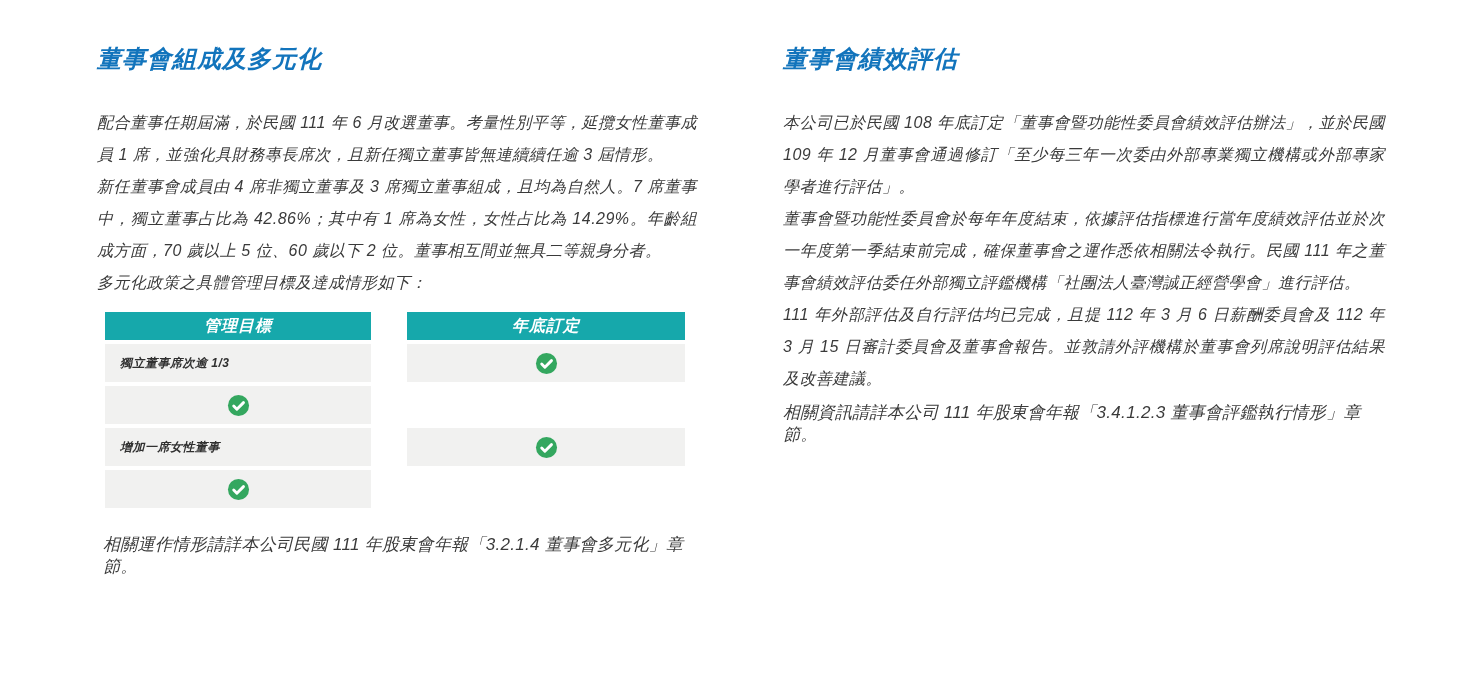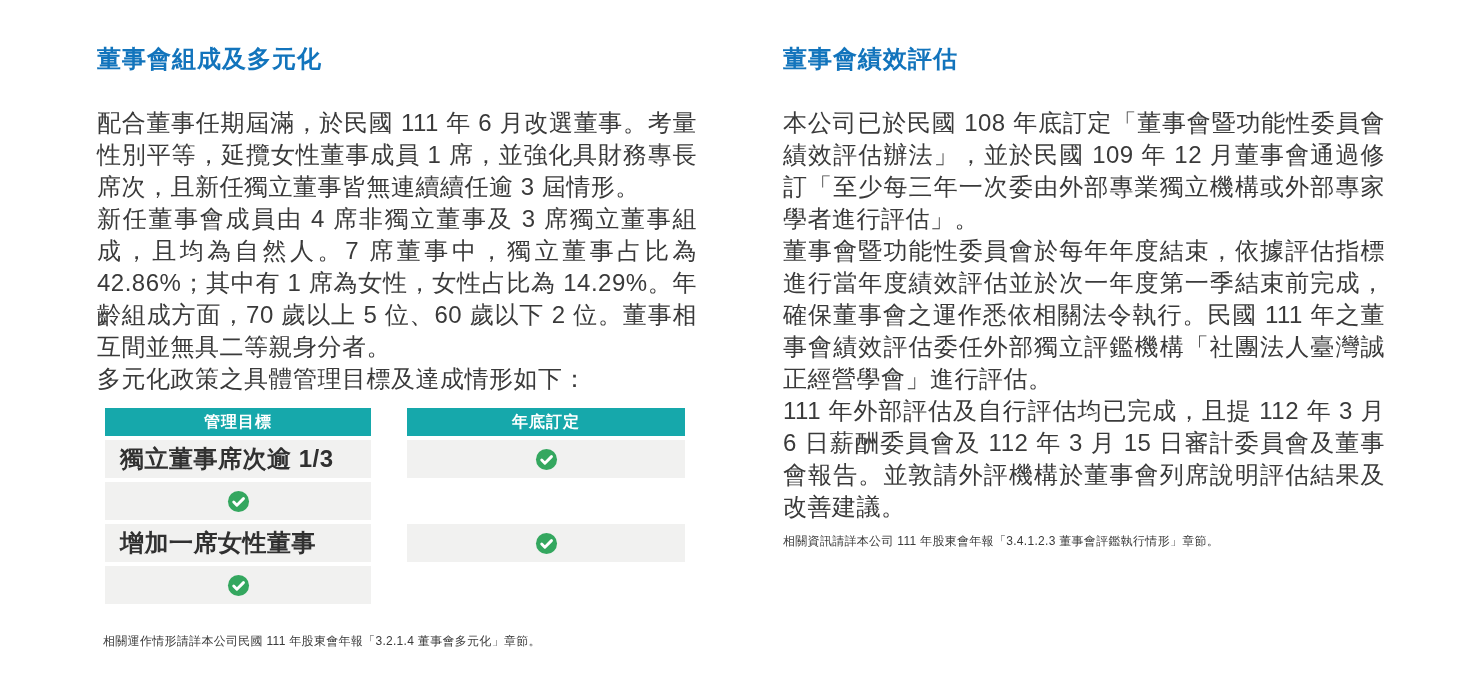--- a/index.html
+++ b/index.html
@@ -14,40 +14,40 @@
   }
   *{box-sizing:border-box;margin:0;padding:0;}
   html,body{width:1471px;height:689px;}
   body{
     position:relative;
     background:var(--page-bg);
     font-family:"Liberation Sans","DejaVu Sans",sans-serif;
     color:var(--body-text);
     overflow:hidden;
   }
-  .column{position:absolute;top:43px;}
+  .column{position:absolute;top:43px;font-style:italic;}
   .column.left{left:97px;width:600px;}
   .column.right{left:783px;width:602px;}
   .section-title{
     font-size:24px;
     line-height:32px;
     font-weight:bold;
     color:var(--title-blue);
     letter-spacing:1px;
     margin-bottom:32px;
   }
   .body-par{
-    font-size:24px;
+    font-size:16px;
     line-height:32px;
     color:var(--body-text);
     text-align:justify;
     letter-spacing:0.5px;
   }
   .footnote{
-    font-size:12px;
+    font-size:17px;
     line-height:22px;
     color:var(--body-text);
     letter-spacing:0.3px;
   }
   .footnote.left-fn{margin-top:26px;margin-left:6px;}
   .footnote.right-fn{margin-top:7px;}
 
   
   .dtable{
     margin-top:13px;
@@ -74,21 +74,21 @@
     justify-content:center;
     letter-spacing:1px;
   }
   .dtable .td{
     background:var(--row-bg);
     min-height:38px;
     display:flex;
     align-items:center;
   }
   .dtable .td-goal{
-    font-size:24px;
+    font-size:12px;
     font-weight:bold;
     color:var(--row-text);
     padding:6px 8px 6px 15px;
     line-height:24px;
     letter-spacing:0.5px;
   }
   .dtable .td-status{justify-content:center;}
   .check-circle{width:23px;height:23px;display:block;}
 </style>
 </head>

